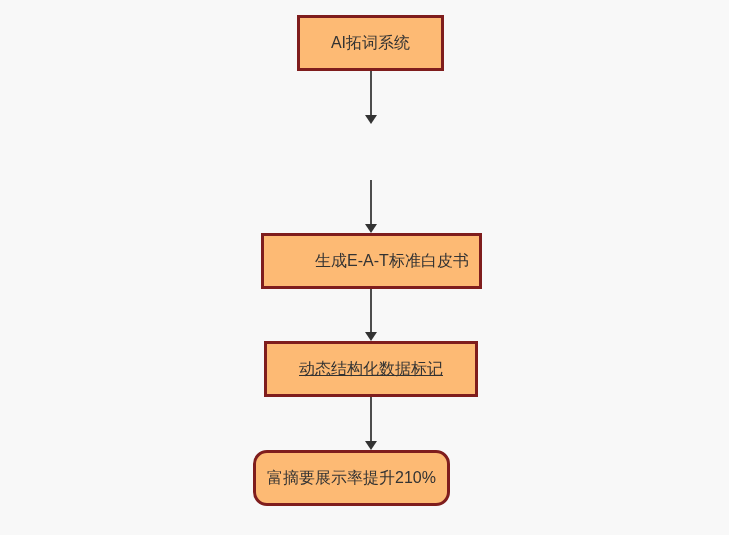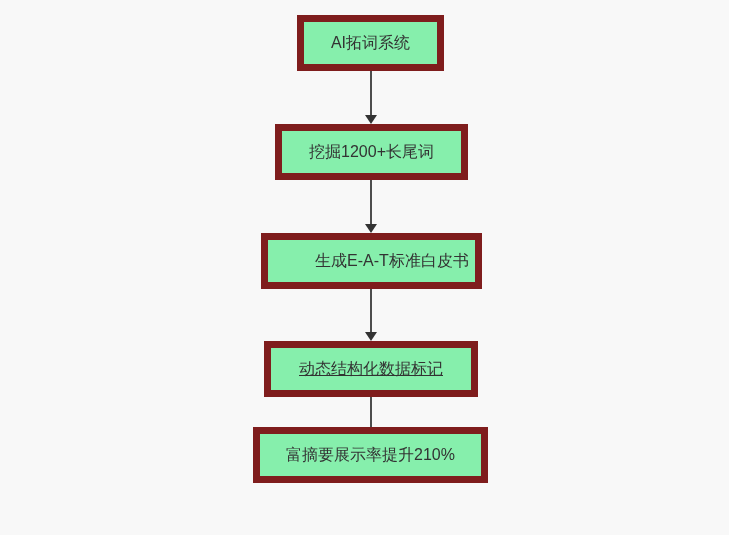--- a/index.html
+++ b/index.html
@@ -14,22 +14,22 @@
     overflow: hidden;
   }
   .canvas {
     position: relative;
     width: 729px;
     height: 535px;
   }
   .flow-node {
     position: absolute;
     box-sizing: border-box;
-    background: #86efac;
-    border: 7px solid #7f1d1d;
+    background: #fdba74;
+    border: 3px solid #7f1d1d;
     color: #333333;
     font-size: 16px;
     display: flex;
     align-items: center;
     justify-content: center;
     text-align: center;
     white-space: nowrap;
   }
   .flow-arrow {
     position: absolute;
@@ -51,43 +51,40 @@
     height: 0;
     border-left: 6px solid transparent;
     border-right: 6px solid transparent;
     border-top: 9px solid #333333;
   }
   
   #node-1 { left: 297px; top: 15px;  width: 147px; height: 56px; }
   #node-2 { left: 275px; top: 124px; width: 193px; height: 56px; }
   #node-3 { left: 261px; top: 233px; width: 221px; height: 56px; padding-left: 41px; }
   #node-4 { left: 264px; top: 341px; width: 214px; height: 56px; text-decoration: underline; }
-  #node-5 { left: 253px; top: 427px; width: 235px; height: 56px; }
+  #node-5 { left: 253px; top: 450px; width: 197px; height: 56px; border-radius: 14px; }
   #arrow-1 { left: 364px; top: 71px;  height: 53px; }
   #arrow-2 { left: 364px; top: 180px; height: 53px; }
   #arrow-3 { left: 364px; top: 289px; height: 52px; }
   #arrow-4 { left: 364px; top: 397px; height: 53px; }
 </style>
 </head>
 <body>
 
 <div class="canvas">
 
   <div id="node-1" class="flow-node">
     <span>AI拓词系统</span>
   </div>
 
   <div id="arrow-1" class="flow-arrow">
     <div class="arrow-line"></div>
     <div class="arrow-head"></div>
   </div>
 
-  <div id="node-2" class="flow-node">
-    <span>挖掘1200+长尾词</span>
-  </div>
 
   <div id="arrow-2" class="flow-arrow">
     <div class="arrow-line"></div>
     <div class="arrow-head"></div>
   </div>
 
   <div id="node-3" class="flow-node">
     <span>生成E-A-T标准白皮书</span>
   </div>
 

